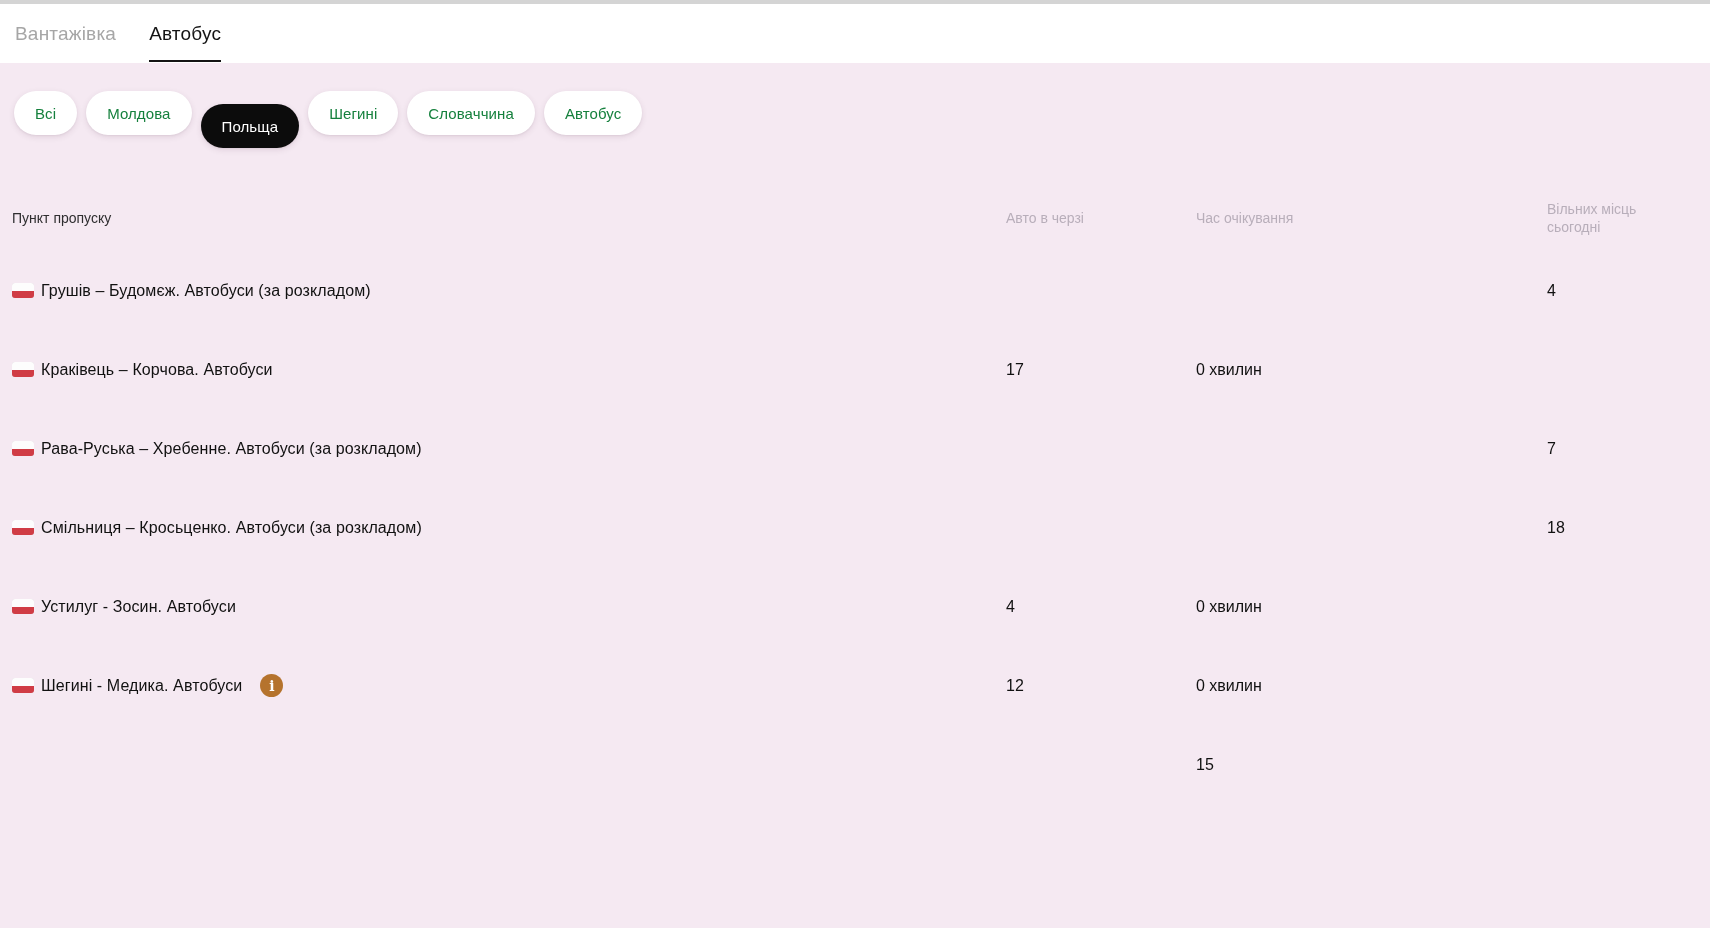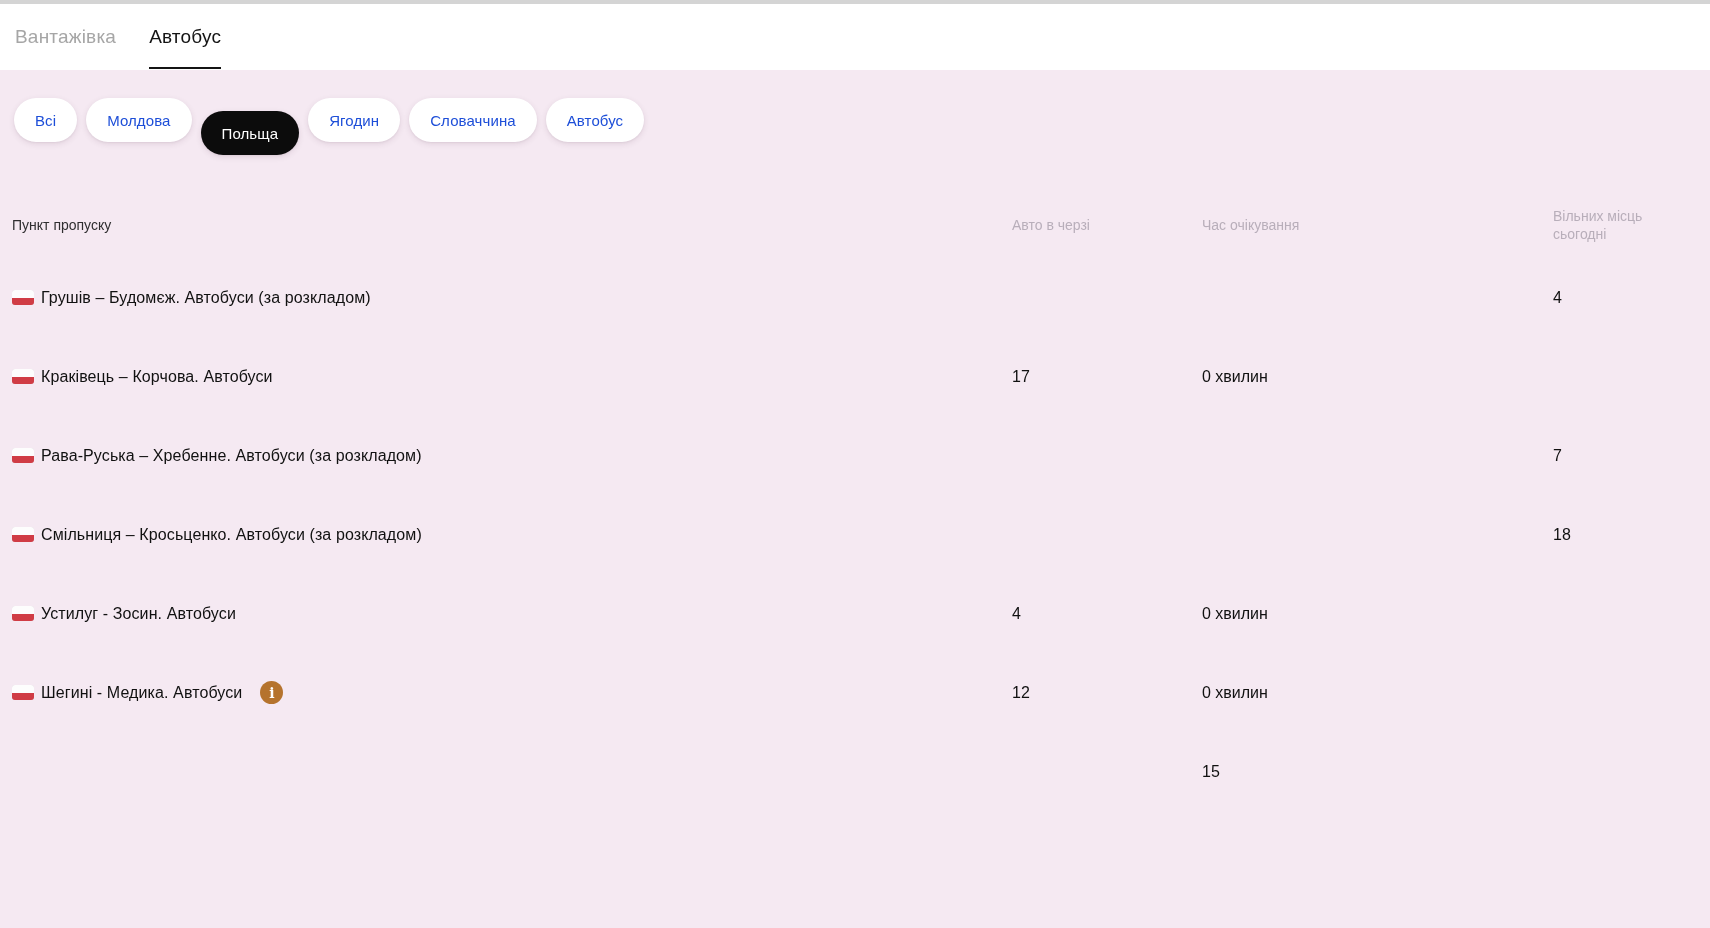--- a/index.html
+++ b/index.html
@@ -4,36 +4,36 @@
 <style>
   * { margin:0; padding:0; box-sizing:border-box; }
   html,body { width:1710px; height:928px; overflow:hidden; }
   body { font-family:"Liberation Sans", sans-serif; background:#f5e9f2; }
   .viewport { position:relative; width:1710px; height:928px; overflow:hidden; }
 
   
   .top-strip { height:4px; width:100%; background:#d4d4d4; }
 
   
-  .tabs-bar { height:66px; background:#ffffff; display:flex; align-items:stretch; padding-left:15px; }
+  .tabs-bar { height:59px; background:#ffffff; display:flex; align-items:stretch; padding-left:15px; }
   .tab { position:relative; display:flex; align-items:center; background:none; border:none;
          font-family:inherit; font-size:19px; color:#a6a6a6; cursor:pointer; padding:0; margin-right:33px; letter-spacing:.2px; }
   .tab.active { color:#141414;align-items:center; }
   .tab.active::after { content:""; position:absolute; left:0; right:0; bottom:1px; height:2px; background:#141414; }
 
   
   .filters { display:flex; gap:9px; padding:28px 0 0 14px; }
   .pill { height:44px; display:inline-flex; align-items:center; padding:0 21px; border:none; border-radius:22px;
-          background:#ffffff; color:#1d4ed8; font-family:inherit; font-size:15px; cursor:pointer;
+          background:#ffffff; color:#15803d; font-family:inherit; font-size:15px; cursor:pointer;
           box-shadow:0 2px 6px rgba(60,20,50,0.10), 0 1px 2px rgba(60,20,50,0.06); letter-spacing:.1px; }
   .pill.active { background:#0c0c0c; color:#ffffff;margin-top:13px; }
 
   
   .grid-row { display:grid; grid-template-columns:1fr 190px 351px 142px; align-items:center;
-              padding-left:12px; padding-right:15px; }
+              padding-left:12px; padding-right:21px; }
   .thead { margin-top:52px; font-size:14px; line-height:18px; }
   .thead .h-name { color:#2f2e30; }
   .thead .h-muted { color:#b8aeba; }
   .rows { margin-top:15px; }
   .trow { height:79px; }
   .name-cell { display:flex; align-items:center; }
   .crossing-name { font-size:16px; color:#111111; margin-left:7px; letter-spacing:.1px; }
   .cell-num { font-size:16px; color:#111111; }
 
   
@@ -66,21 +66,21 @@
 </header>
 
   <main>
     <div class="filters" id="filters">
   <button class="pill">Всі</button>
 
   <button class="pill">Молдова</button>
 
   <button class="pill active">Польща</button>
 
-  <button class="pill">Ягодин</button>
+  <button class="pill">Шегині</button>
 
   <button class="pill">Словаччина</button>
 
   <button class="pill">Автобус</button>
 </div>
 
     <div class="grid-row thead">
       <div class="h-name">Пункт пропуску</div>
       <div class="h-muted">Авто в черзі</div>
       <div class="h-muted">Час очікування</div>

